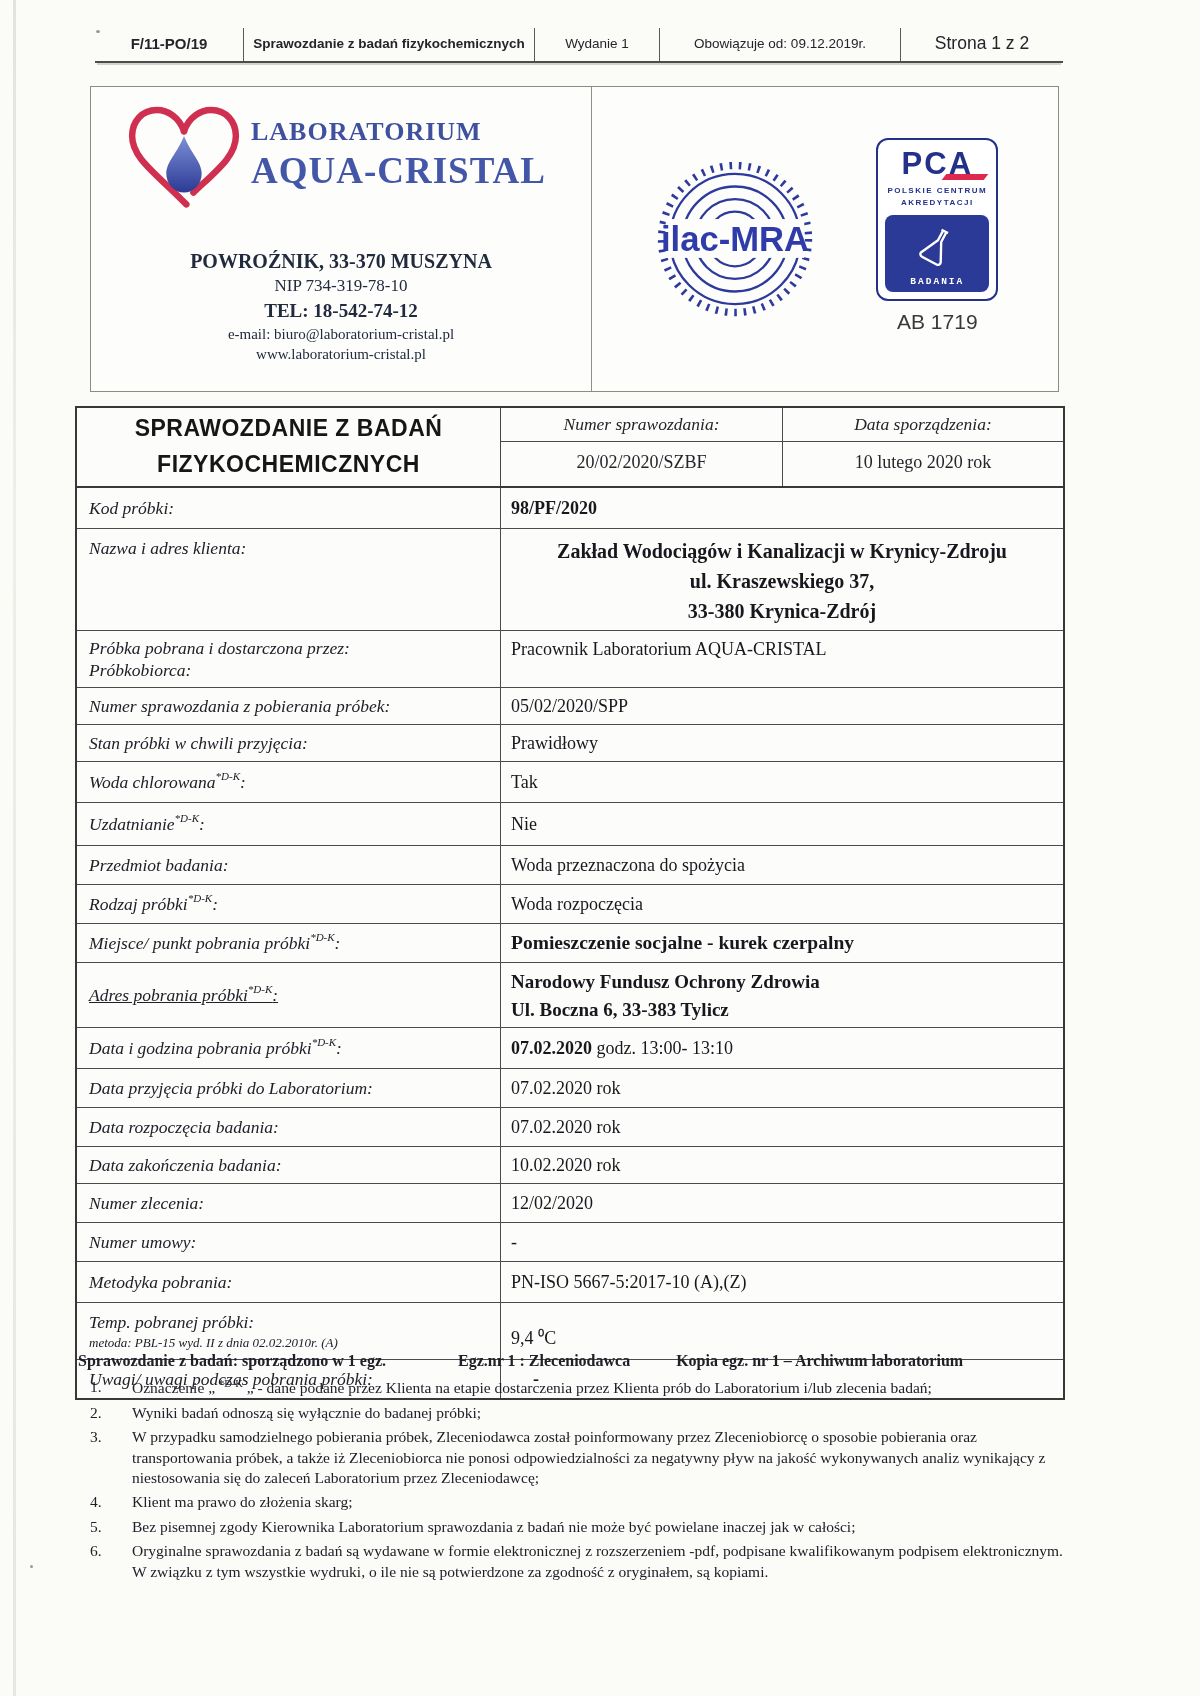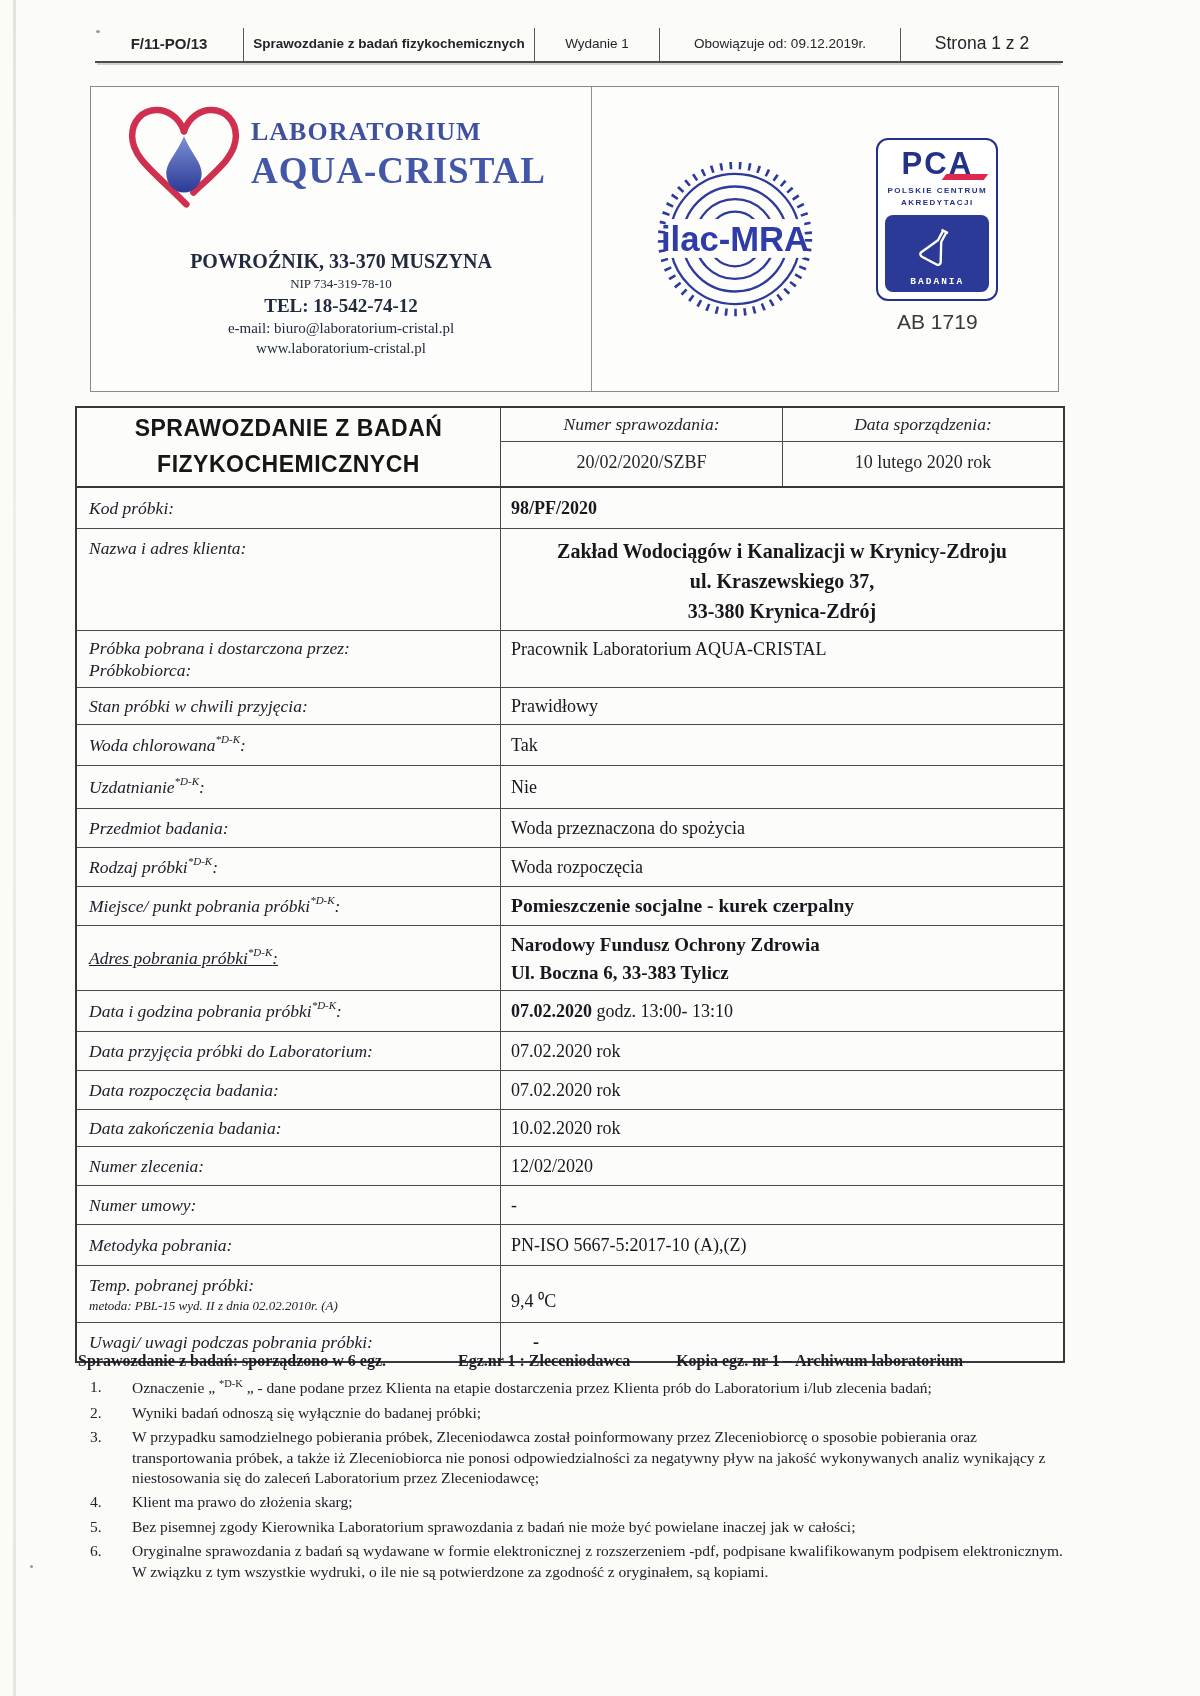--- a/index.html
+++ b/index.html
@@ -19,21 +19,21 @@
 
   
   .lab-box{position:absolute;top:86px;left:90px;width:967px;height:304px;border:1.5px solid #8b8b85;background:#fdfdfb;}
   .lab-left{position:absolute;left:0;top:0;width:500px;height:100%;border-right:1.5px solid #90908a;}
   .logo-row{display:flex;padding:16px 0 0 34px;}
   .name-block{margin-left:8px;padding-top:14px;font-weight:bold;}
   .name1{font-size:26px;color:#3f519e;letter-spacing:1px;}
   .name2{font-size:37px;color:#4456a8;letter-spacing:1px;margin-top:2px;}
   .addr-block{text-align:center;margin-top:33px;color:#222a3e;line-height:1.35;}
   .addr1{font-weight:bold;font-size:20px;}
-  .addr2{font-size:13px;}
+  .addr2{font-size:17px;}
   .addr3{font-weight:bold;font-size:19px;}
   .addr4,.addr5{font-size:15px;text-align:center;}
   .lab-right{position:absolute;left:502px;top:0;width:463px;height:100%;display:flex;align-items:center;justify-content:space-evenly;}
   .pca-col{text-align:center;margin-top:-6px;}
   .pca-box{border:2.5px solid #243189;border-radius:12px;padding:8px 7px 7px;background:#fff;width:104px;}
   .pca-word{font-family:"Liberation Sans",sans-serif;font-weight:bold;font-size:31px;color:#243189;letter-spacing:2px;line-height:1;}
   .pca-redbar{width:42px;height:6px;background:#e0274e;margin:-5px 3px 5px auto;transform:skewX(-38deg);}
   .pca-sub{font-family:"Liberation Sans",sans-serif;font-weight:bold;font-size:8px;color:#243189;letter-spacing:1.5px;line-height:1.5;}
   .pca-badge{background:#2b3a96;border-radius:8px;margin-top:6px;padding:9px 4px 5px;}
   .pca-badge-label{color:#fff;font-family:Liberation Mono, monospace;font-weight:bold;font-size:9.5px;letter-spacing:2px;margin-top:4px;}
@@ -74,21 +74,21 @@
 </style>
 </head>
 <body>
 
 <div class="page">
   <div class="scan-edge"></div>
   <div class="speck" style="left:96px;top:30px;width:4px;height:3px;"></div>
   <div class="speck" style="left:30px;top:1565px;width:3px;height:3px;"></div>
 
   <div class="top-header">
-    <div class="th-cell th-code">F/11-PO/13</div>
+    <div class="th-cell th-code">F/11-PO/19</div>
     <div class="th-cell th-title">Sprawozdanie z badań fizykochemicznych</div>
     <div class="th-cell th-edition">Wydanie 1</div>
     <div class="th-cell th-valid">Obowiązuje od: 09.12.2019r.</div>
     <div class="th-cell th-page">Strona 1 z 2</div>
   </div>
 
   <div class="lab-box">
     <div class="lab-left">
       <div class="logo-row">
         <svg width="118" height="112" viewBox="0 0 100 95">
@@ -179,20 +179,26 @@
     </div>
 
     <div class="mt-row" style="min-height:56px">
       <div class="cell-l">
         <div>Próbka pobrana i dostarczona przez:</div>
         <div class="sub2">Próbkobiorca:</div>
       </div>
       <div class="cell-v top">Pracownik Laboratorium AQUA-CRISTAL</div>
     </div>
 
+    <div class="mt-row" style="min-height:36px">
+      <div class="cell-l">
+          <div>Numer sprawozdania z pobierania próbek:</div>
+        </div>
+      <div class="cell-v">05/02/2020/SPP</div>
+    </div>
 
     <div class="mt-row" style="min-height:36px">
       <div class="cell-l">
           <div>Stan próbki w chwili przyjęcia:</div>
         </div>
       <div class="cell-v">Prawidłowy</div>
     </div>
 
     <div class="mt-row" style="min-height:40px">
       <div class="cell-l">
@@ -302,21 +308,21 @@
     <div class="mt-row" style="min-height:38px">
       <div class="cell-l">
           <div>Uwagi/ uwagi podczas pobrania próbki:</div>
         </div>
       <div class="cell-v pad-dash v-bold">-</div>
     </div>
   </div>
 
   <div class="footer">
     <div class="copies">
-      <span class="c1">Sprawozdanie z badań: sporządzono w 6 egz.</span>
+      <span class="c1">Sprawozdanie z badań: sporządzono w 1 egz.</span>
       <span class="c2">Egz.nr 1 : Zleceniodawca</span>
       <span class="c3">Kopia egz. nr 1 – Archiwum laboratorium</span>
     </div>
     <div class="notes">
       <div class="note">
         <span class="num">1.</span>
         <span class="txt"><span>Oznaczenie „ </span><sup>*D-K</sup><span> „ - dane podane  przez Klienta na etapie dostarczenia przez Klienta prób do Laboratorium i/lub zlecenia badań;</span></span>
       </div>
       <div class="note">
         <span class="num">2.</span>

